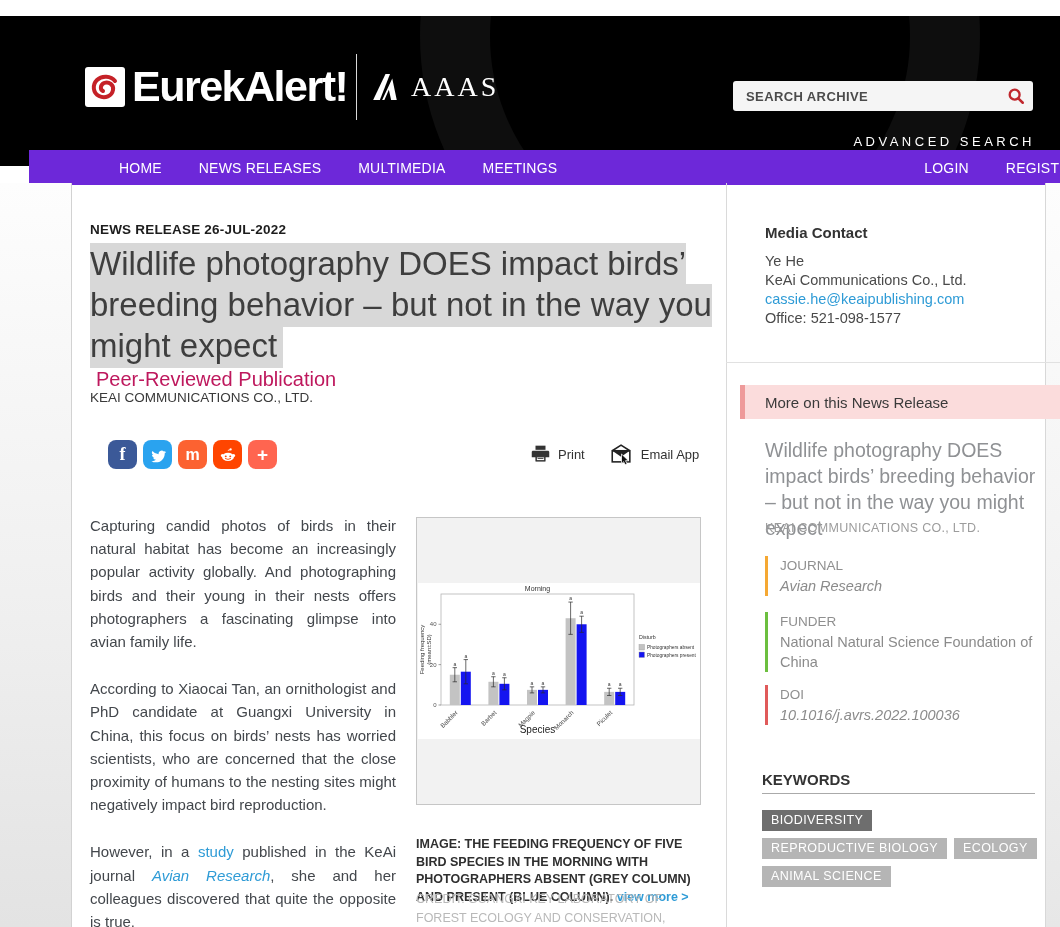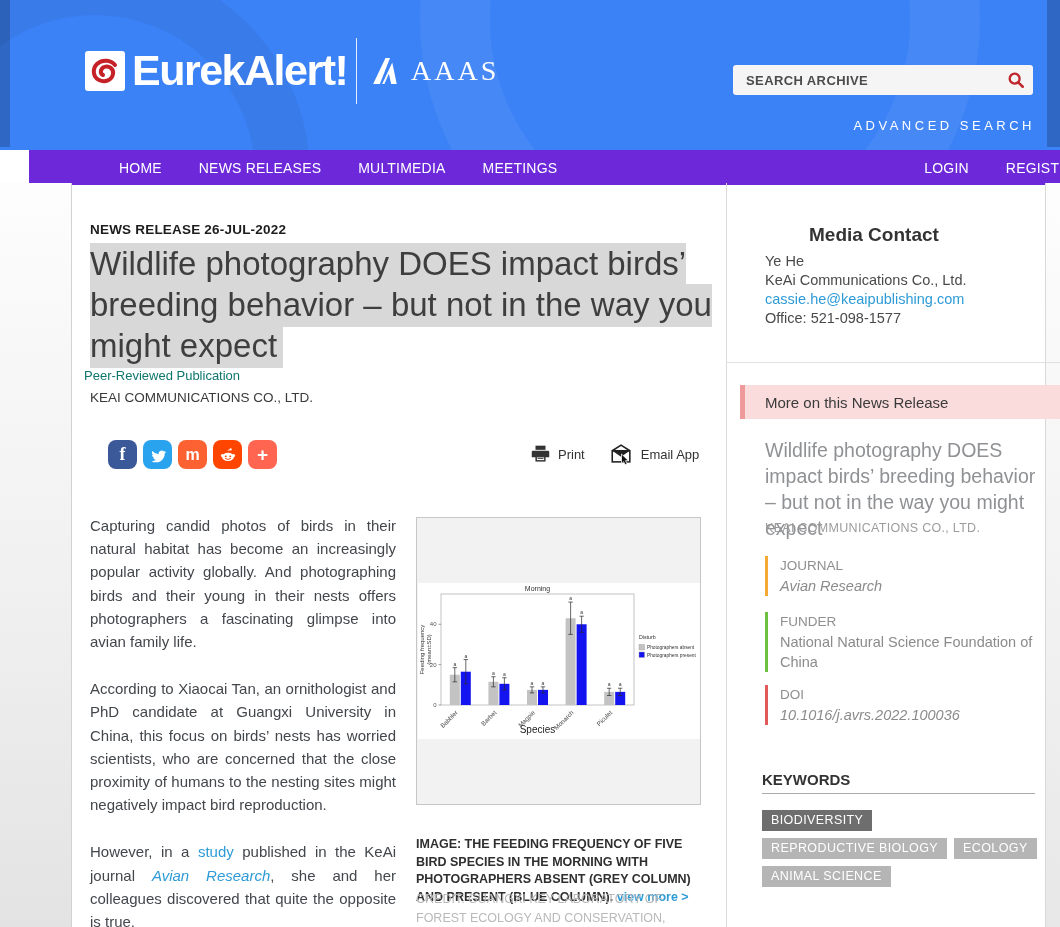--- a/index.html
+++ b/index.html
@@ -1,21 +1,21 @@
 <!DOCTYPE html>
 <html><head>
 <meta charset="utf-8">
 <style>
   * { margin:0; padding:0; box-sizing:border-box; }
   html,body { background:#e9e9e9; }
   body { font-family:"Liberation Sans", sans-serif; }
   .page { position:relative; width:1060px; height:927px; background:#fff; overflow:hidden; margin:0 auto; }
 
   
-  .header { position:absolute; left:0; top:0; width:1060px; height:150px; background:#3b82f6; overflow:hidden; }
+  .header { position:absolute; left:0; top:16px; width:1060px; height:150px; background:#000000; overflow:hidden; }
   .swirl1 { position:absolute; left:420px; top:-260px; width:560px; height:560px; border-radius:50%;
             border:70px solid rgba(255,255,255,0.055); }
   .swirl2 { position:absolute; left:-120px; top:-40px; width:430px; height:430px; border-radius:50%;
             border:55px solid rgba(0,0,0,0.05); }
   .corner-dark { position:absolute; top:0; height:147px; background:rgba(0,0,0,0.2); }
   .corner-dark.left { left:0; width:10px; }
   .corner-dark.right { right:0; width:13px; }
   .logo-wrap { position:absolute; left:85px; top:46px; display:flex; align-items:center; }
   .logo-box { width:40px; height:40px; background:#fff; border-radius:3px; display:flex; align-items:center; justify-content:center; }
   .logo-text { color:#fff; font-size:43px; font-weight:bold; letter-spacing:-1.5px; margin-left:7px; }
@@ -41,21 +41,21 @@
   .gutter-left { position:absolute; left:0; top:183px; width:72px; height:744px;
                  background:linear-gradient(180deg,#fdfdfd 0%,#f0f0f0 55%,#e3e3e3 100%); border-right:1px solid #d2d2d2; }
   .gutter-right { position:absolute; left:1045px; top:183px; width:15px; height:744px;
                   background:linear-gradient(180deg,#fdfdfd 0%,#f1f1f1 60%,#e7e7e7 100%); border-left:1px solid #d8d8d8; }
   .sidebar-sep { position:absolute; left:726px; top:183px; width:1px; height:744px; background:#dadada; }
 
   
   .kicker { position:absolute; left:90px; top:222px; font-size:13.5px; font-weight:bold; color:#1d1d1d; letter-spacing:0.2px; }
   .headline { position:absolute; left:90px; top:243px; width:628px; font-size:33px; line-height:41px; font-weight:400; color:#3e3e3e; }
   .headline .hl { background:#d8d8d8; padding:2px 6px 4px 0; }
-  .peer { position:absolute; left:84px; top:368px; font-size:13px; color:#0f766e; cursor:pointer; }
+  .peer { position:absolute; left:96px; top:368px; font-size:20px; color:#be185d; cursor:pointer; }
   .article-org { position:absolute; left:90px; top:390px; font-size:13.5px; color:#3a3a3a; }
 
   .social-row { position:absolute; left:108px; top:440px; display:flex; gap:6px; }
   .social-btn { width:29px; height:29px; border-radius:8px; display:flex; align-items:center; justify-content:center;
                 color:#fff; font-weight:bold; font-size:17px; cursor:pointer; }
   .actions { position:absolute; left:530px; top:443px; display:flex; align-items:center; gap:24px; color:#333; font-size:13px; }
   .action { display:flex; align-items:center; gap:7px; cursor:pointer; }
 
   .body-col { position:absolute; left:90px; top:514px; width:306px; font-size:15px; line-height:23.2px; color:#43474c; text-align:justify; }
   .body-col p { margin-bottom:24px; }
@@ -63,21 +63,21 @@
   a.link.it { font-style:italic; }
 
   
   .figure-box { position:absolute; left:416px; top:517px; width:285px; height:288px; background:#f2f2f2; border:1px solid #c6c6c6; }
   .chart-svg { position:absolute; left:0.5px; top:65px; width:282px; height:156px; background:#fff; display:block; }
   .caption { position:absolute; left:416px; top:816px; width:292px; font-size:12.5px; line-height:17.5px; font-weight:bold; color:#2f2f2f;margin-top:20px; }
   .caption .view-more { color:#2e9bd6; cursor:pointer; font-weight:bold; }
   .credit { position:absolute; left:416px; top:890px; width:294px; font-size:12.5px; line-height:18.5px; color:#b9b9b9; }
 
   
-  .sb-heading { position:absolute; left:765px; top:224px; font-size:19px; font-weight:bold; color:#333;margin-left:44px; }
+  .sb-heading { position:absolute; left:765px; top:224px; font-size:15px; font-weight:bold; color:#333; }
   .sb-contact { position:absolute; left:765px; top:252px; font-size:14.5px; line-height:19px; color:#4a4a4a; }
   .sb-contact .email { color:#2e9bd6; cursor:pointer; }
   .sb-divider { position:absolute; left:726px; top:362px; width:334px; height:1px; background:#e1e1e1; }
   .more-band { position:absolute; left:740px; top:385px; width:320px; height:34px; background:#fbdcdc; display:flex; align-items:center; }
   .more-accent { position:absolute; left:0; top:0; width:5px; height:34px; background:#ee9a9a; }
   .more-label { margin-left:25px; font-size:15px; color:#3a3a3a; }
   .more-title { position:absolute; left:765px; top:437px; width:286px; font-size:19.5px; line-height:26px; color:#8f9194; cursor:pointer; }
   .more-org { position:absolute; left:765px; top:521px; font-size:12.5px; color:#9c9c9c; letter-spacing:0.3px; }
   .meta-block { position:absolute; left:765px; width:280px; padding-left:12px; font-size:13.5px; color:#8f8f8f; line-height:20px; }
   .meta-block.journal { top:556px; border-left:3px solid #f5a833; }

